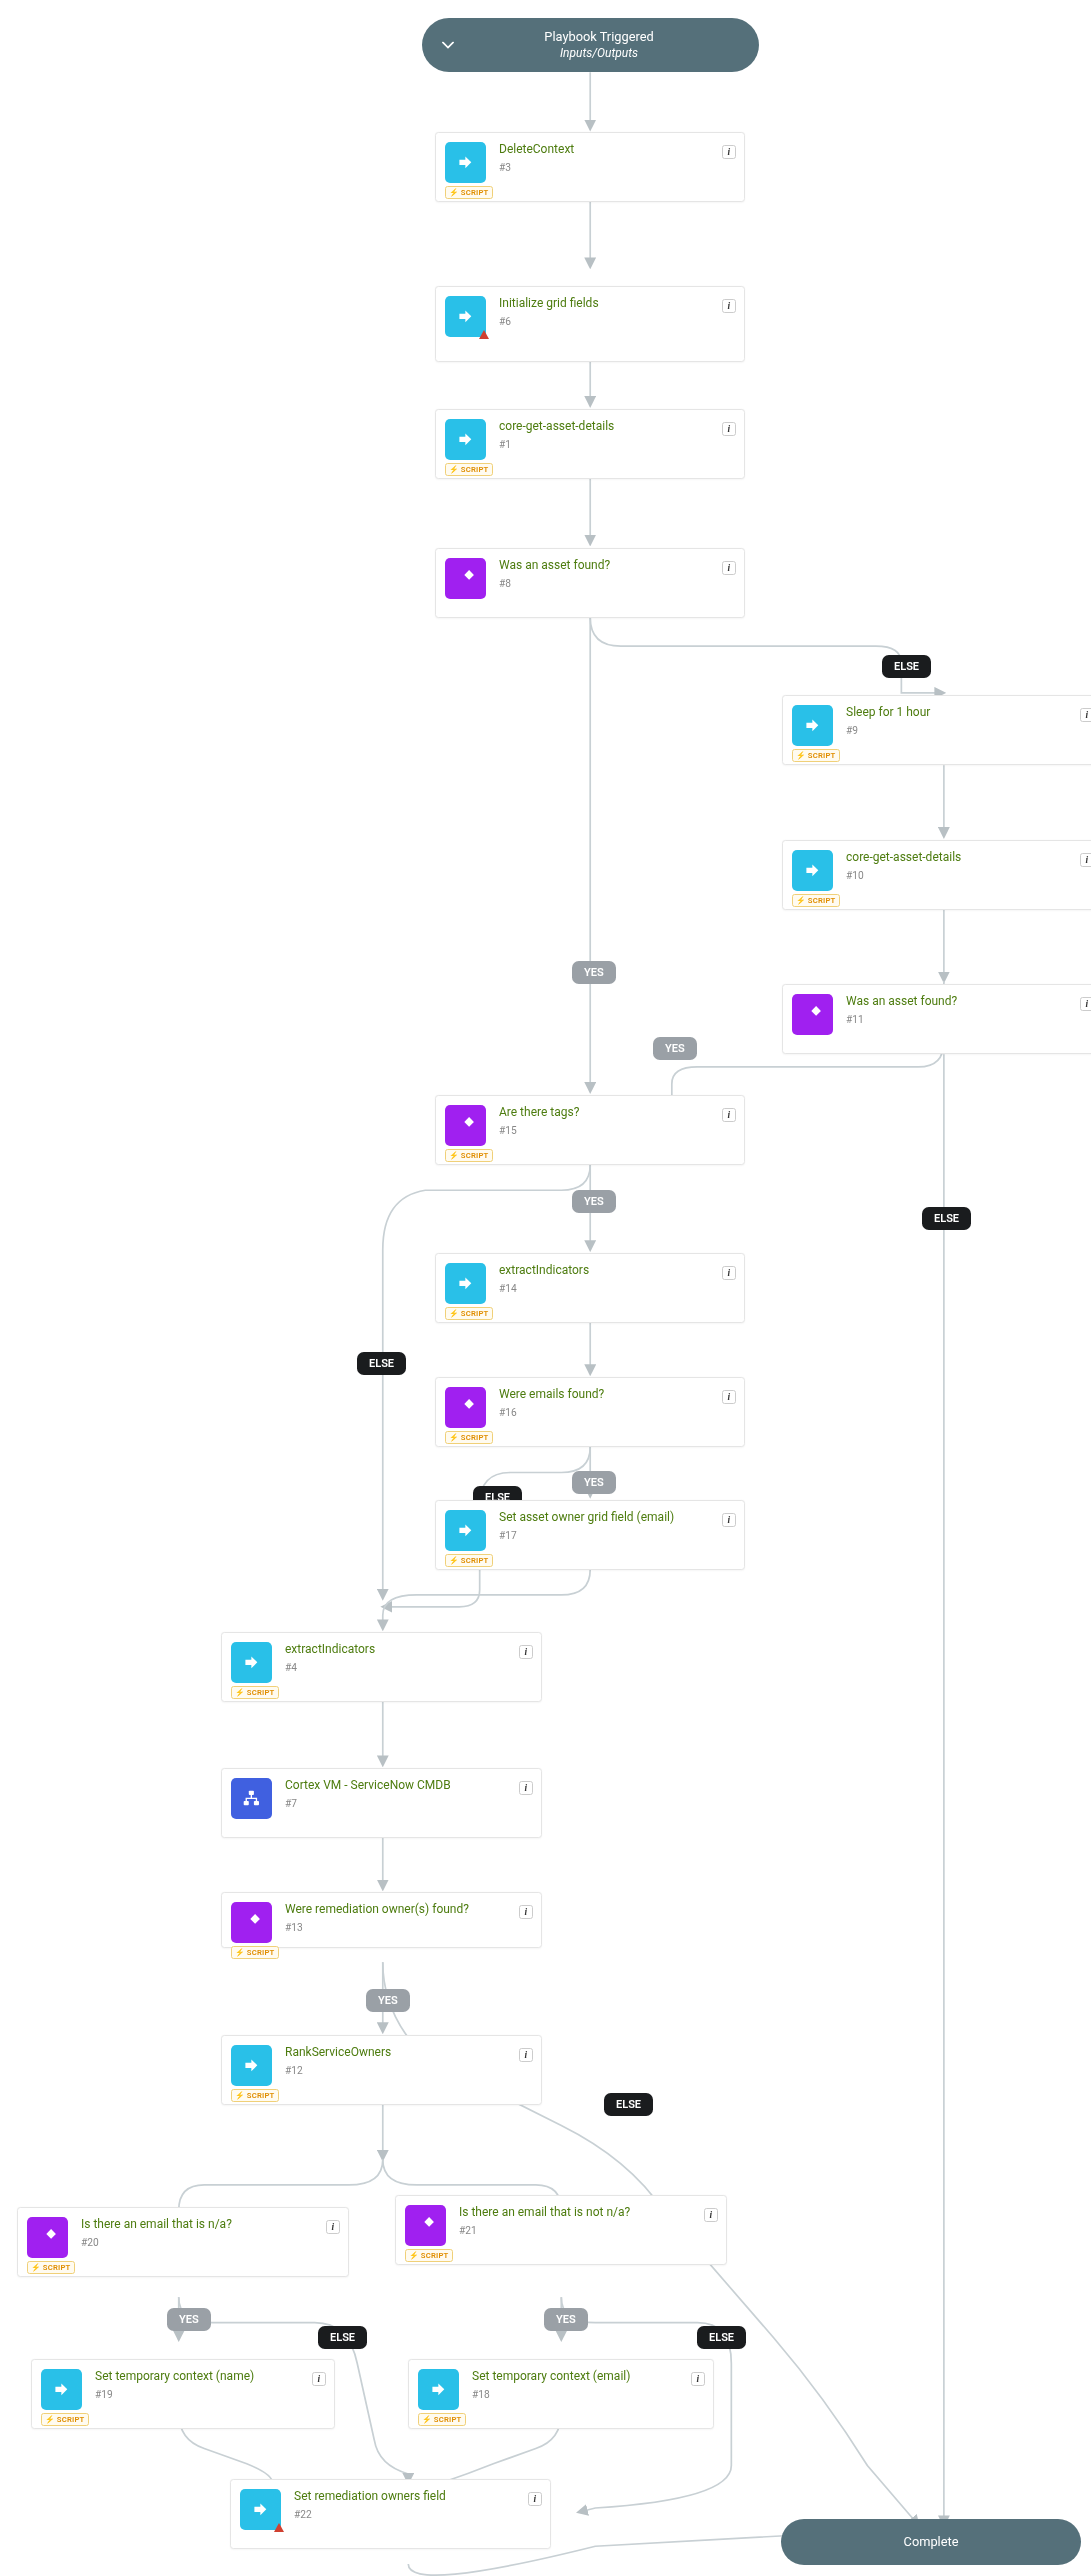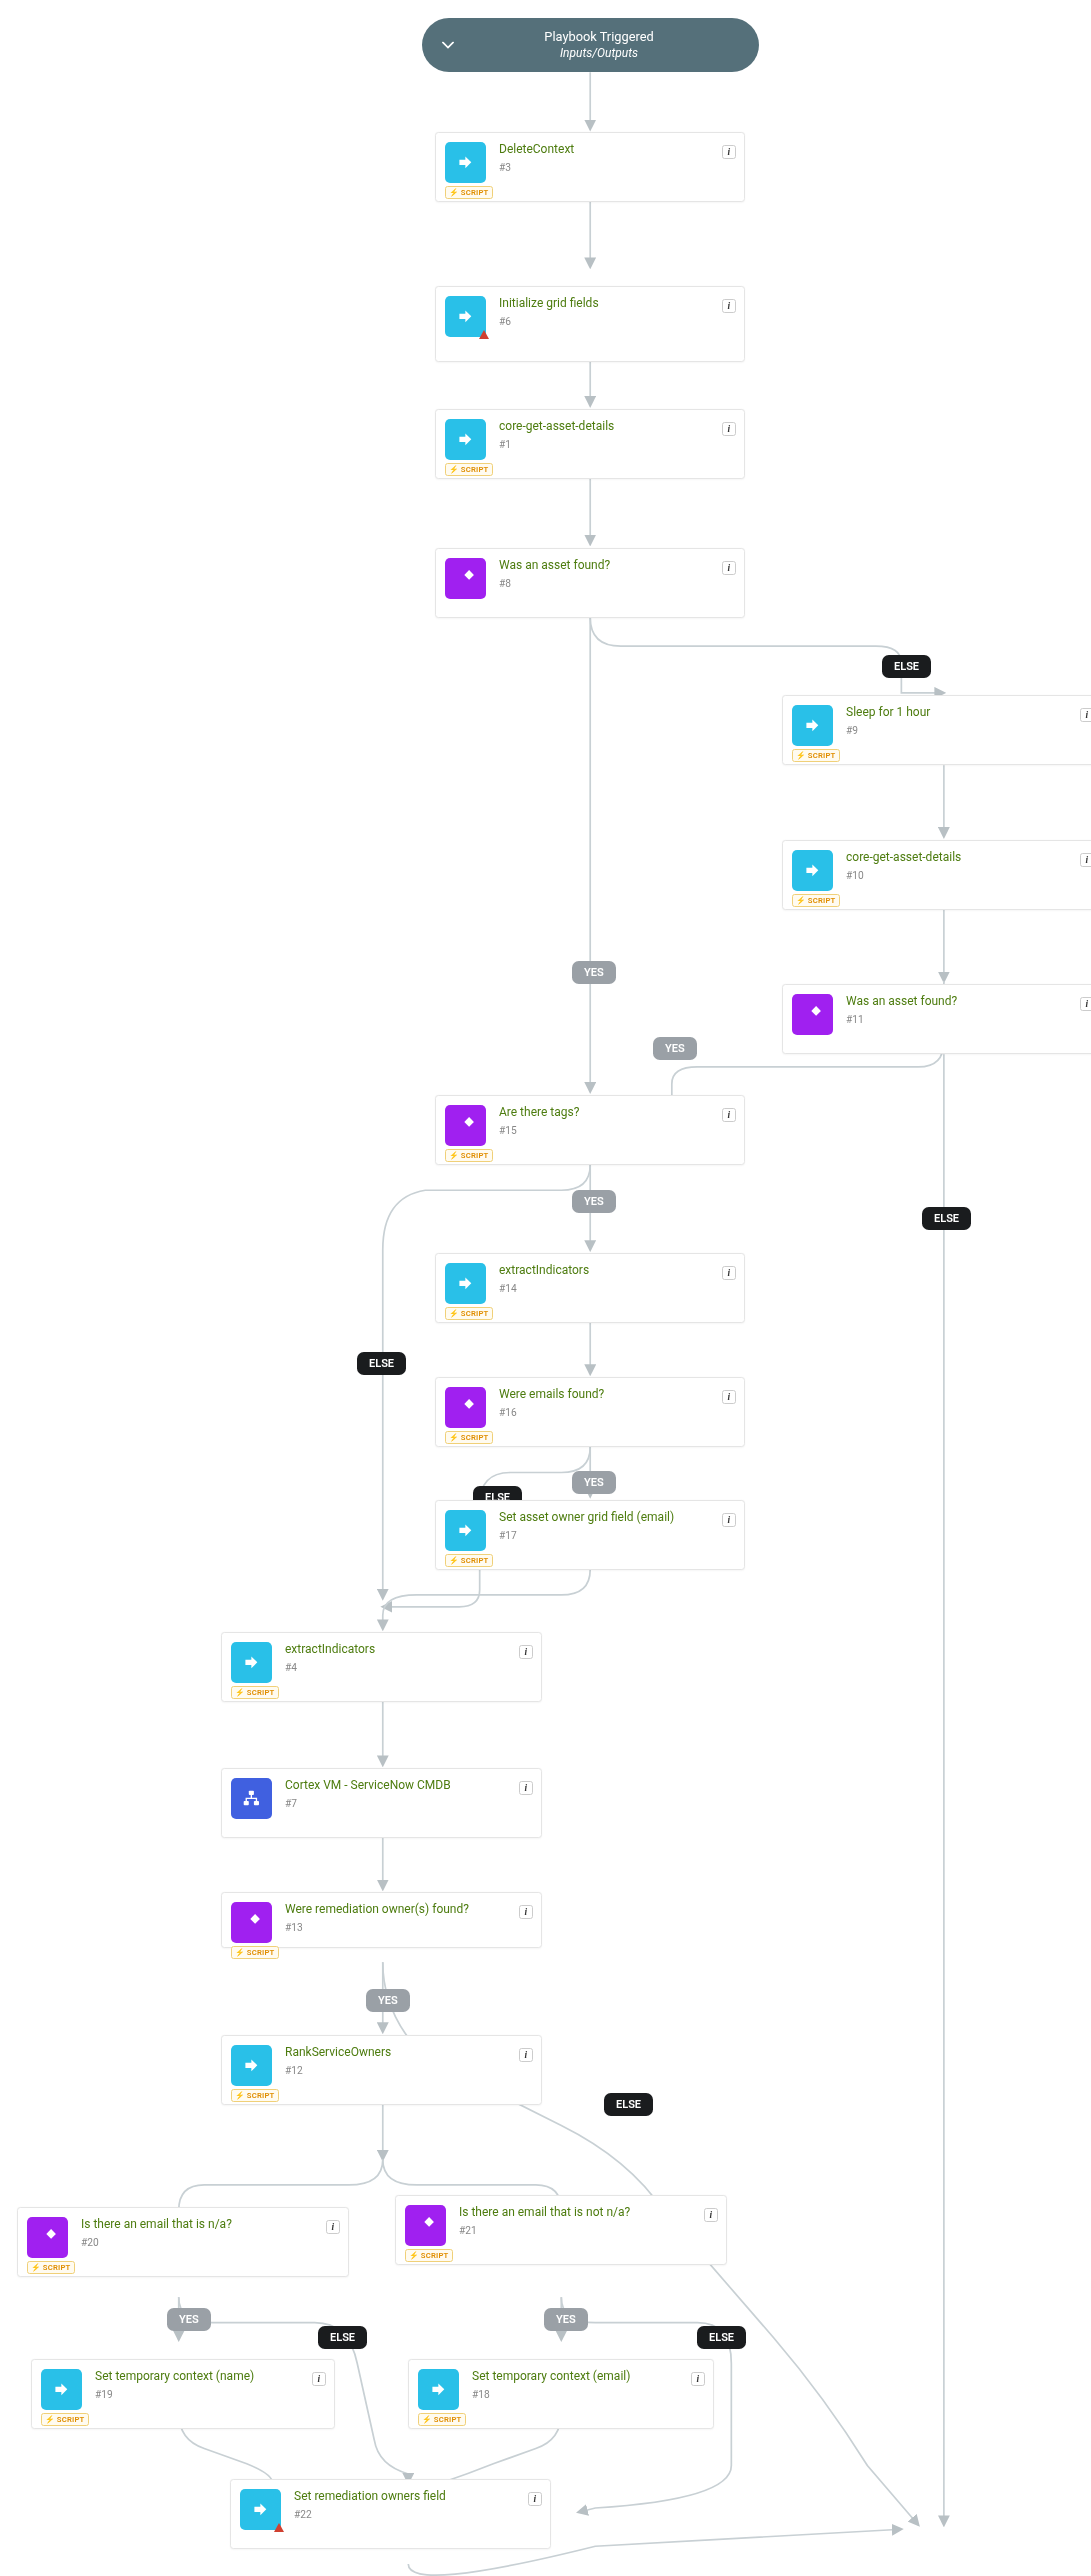--- a/index.html
+++ b/index.html
@@ -430,15 +430,18 @@
         <svg width="18.7" height="18.7" viewBox="0 0 22 22">
           <path d="M4 11 L11 4 L11 8 L18 8 L18 14 L11 14 L11 18 Z" fill="#fff" transform="scale(-1,1) translate(-22,0)"></path>
         </svg>
       </div>
     <div class="warn-badge"></div>
     <div class="title">Set remediation owners field</div>
     <div class="num">#22</div>
     <div class="info">i</div>
   </div>
 
+  <div class="end-node" style="left:781px; top:2519px; width:300px;">
+    <span>Complete</span>
+  </div>
 
 </div>
 
 
 </body></html>

